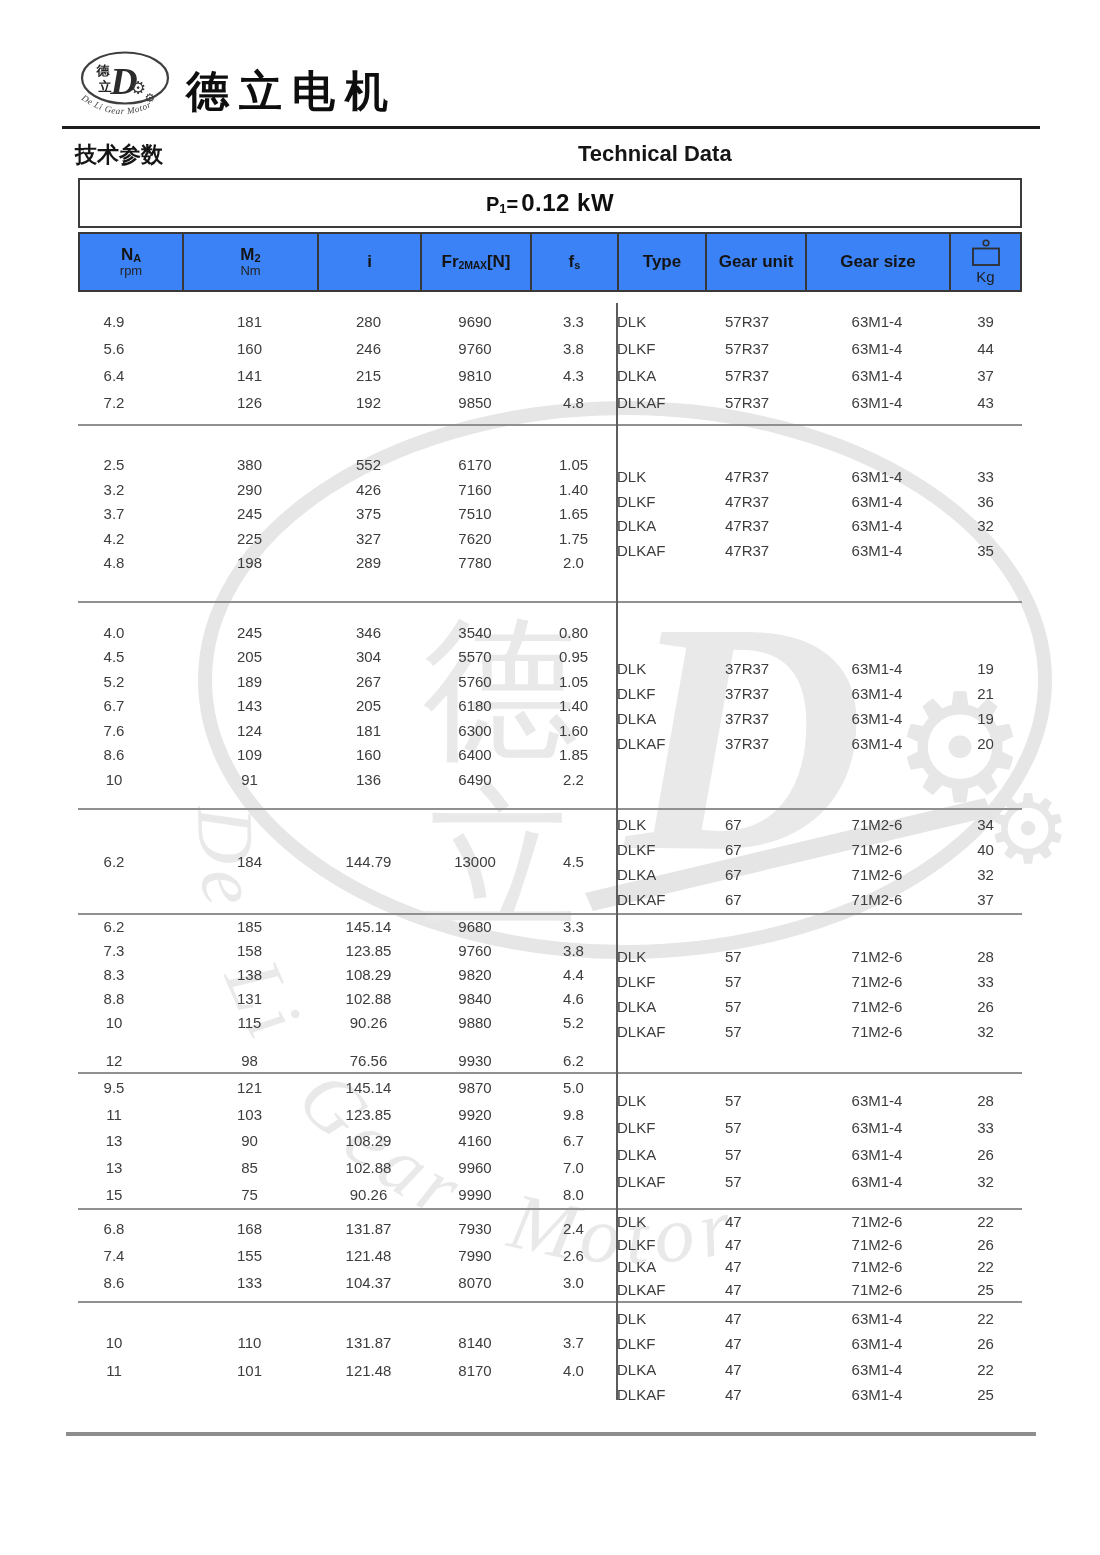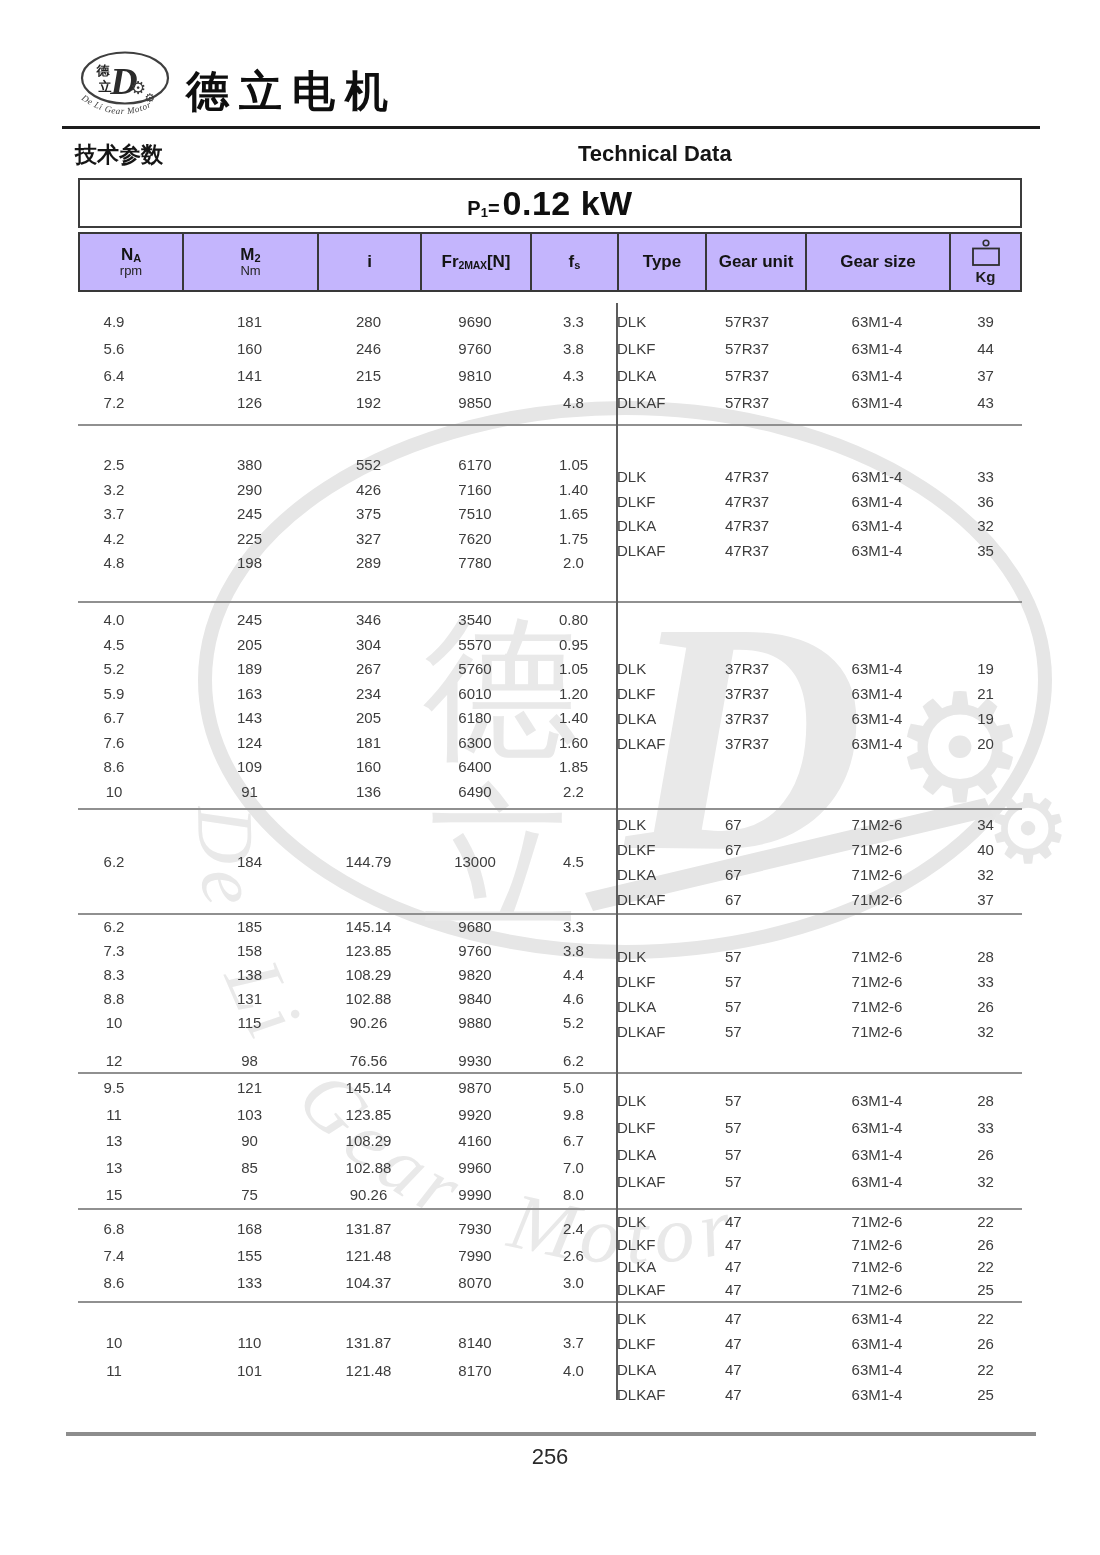--- a/index.html
+++ b/index.html
@@ -25,32 +25,32 @@
          font-size:43px;letter-spacing:10px;color:#0e0e0e;white-space:nowrap;}
   .toprule{left:62px;top:126px;width:978px;height:3px;background:#1c1c1c;}
   .sec-cn{left:75px;top:140px;font-size:22px;font-weight:bold;color:#151515;}
   .sec-en{left:578px;top:141px;font-size:22px;font-weight:bold;color:#151515;}
   
   .powerbox{left:78px;top:178px;width:944px;height:50px;border:2px solid #3c3c3c;box-sizing:border-box;
             display:flex;align-items:center;justify-content:center;}
   .pline{display:flex;align-items:baseline;color:#0f0f0f;}
   .p-sym{font-size:20px;font-weight:bold;}
   .p-sub{font-size:13px;font-weight:bold;position:relative;top:2px;}
-  .p-val{font-size:34px;font-weight:bold;margin-left:3px;letter-spacing:.5px;}
+  .p-val{font-size:24px;font-weight:bold;margin-left:3px;letter-spacing:.5px;}
   
   .thead{left:78px;top:232px;width:944px;height:60px;border:2px solid #383838;box-sizing:border-box;
-         display:grid;grid-template-columns:104px 135px 103px 110px 87px 88px 100px 144px 1fr;background:#c4b5fd;text-align:right;}
+         display:grid;grid-template-columns:104px 135px 103px 110px 87px 88px 100px 144px 1fr;background:#3b82f6;text-align:right;}
   .hc{border-right:2px solid #383838;display:flex;flex-direction:column;align-items:center;
       justify-content:center;color:#141414;line-height:1.12;}
   .hc:last-child{border-right:none;}
   .hmain{font-size:17px;font-weight:bold;}
   .hsub{font-size:11px;font-weight:bold;position:relative;top:2px;}
   .hsub2{font-size:10.5px;font-weight:bold;position:relative;top:2px;letter-spacing:-.2px;}
   .hunit{font-size:13px;color:#232323;}
-  .hkg{font-size:15px;margin-top:1px;color:#1d1d1d;font-weight:bold;}
+  .hkg{font-size:15px;margin-top:1px;color:#1d1d1d;}
   .wicon{display:block;}
   
   .tbody{left:78px;top:300px;width:944px;}
   .group{display:flex;border-bottom:2px solid #909090;box-sizing:border-box;}
   .group.last{border-bottom:none;}
   .ghalf{display:flex;flex-direction:column;justify-content:center;}
   .gleft{width:539px;}
   .gright{width:405px;}
   .lrow{display:grid;grid-template-columns:104px 135px 103px 110px 87px;align-items:center;}
   .rrow{display:grid;grid-template-columns:88px 100px 144px 73px;align-items:center;}
@@ -286,27 +286,20 @@
             <div class="cell">0.95</div>
           </div>
           <div class="lrow" style="height: 24.5px;">
             <div class="cell na">5.2</div>
             <div class="cell">189</div>
             <div class="cell">267</div>
             <div class="cell">5760</div>
             <div class="cell">1.05</div>
           </div>
           <div class="lrow" style="height: 24.5px;">
-            <div class="cell na">5.9</div>
-            <div class="cell">163</div>
-            <div class="cell">234</div>
-            <div class="cell">6010</div>
-            <div class="cell">1.20</div>
-          </div>
-          <div class="lrow" style="height: 24.5px;">
             <div class="cell na">6.7</div>
             <div class="cell">143</div>
             <div class="cell">205</div>
             <div class="cell">6180</div>
             <div class="cell">1.40</div>
           </div>
           <div class="lrow" style="height: 24.5px;">
             <div class="cell na">7.6</div>
             <div class="cell">124</div>
             <div class="cell">181</div>
@@ -621,15 +614,14 @@
             <div class="cell gear">47</div>
             <div class="cell">63M1-4</div>
             <div class="cell">25</div>
           </div>
         </div>
       </div>
     </div>
 
   <div class="layer vdivider"></div>
   <div class="layer botrule"></div>
-  <div class="layer pagenum">256</div>
 
 </div>
 
 </body></html>

